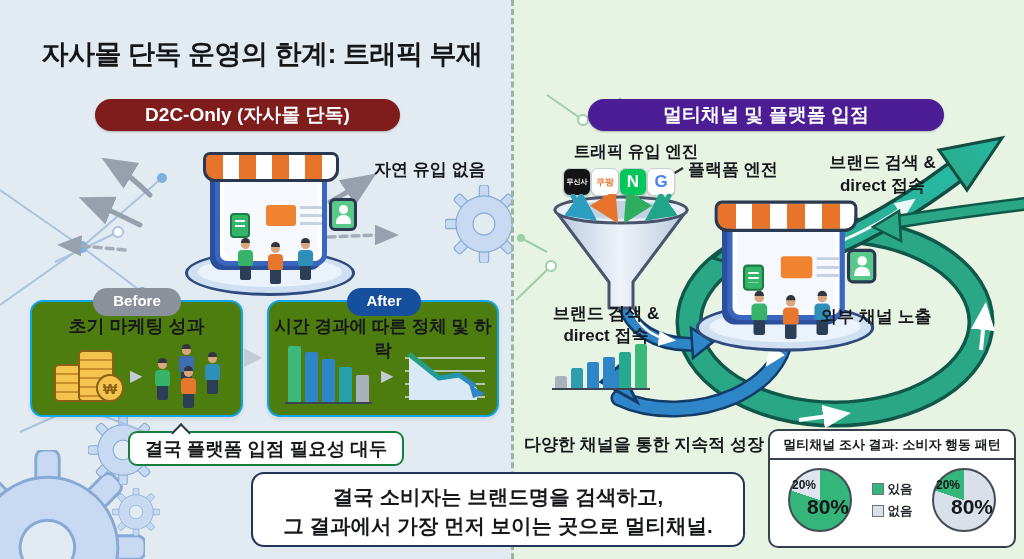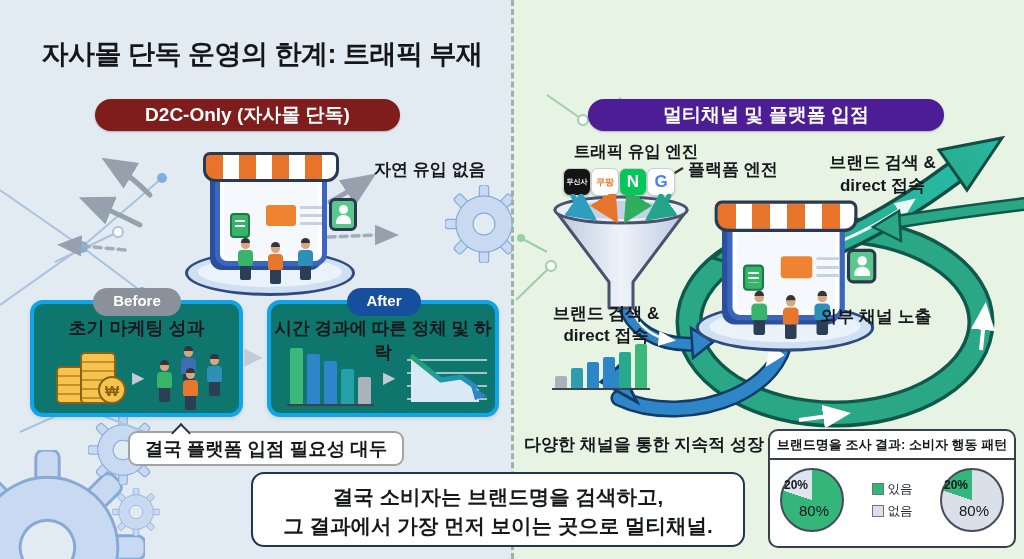--- a/index.html
+++ b/index.html
@@ -40,40 +40,40 @@
   .p-head { width:9px; height:9px; border-radius:50%; background:#d8a87c; margin:0 auto; position:relative; }
   .p-head::before { content:""; position:absolute; top:-2px; left:0; width:9px; height:5px; border-radius:5px 5px 0 0; background:#32353f; }
   .p-body { width:15px; height:16px; border-radius:4px 4px 2px 2px; margin:1px auto 0; }
   .p-legs { width:11px; height:14px; background:#2c3e55; margin:0 auto; border-radius:0 0 2px 2px; }
   .c-green  .p-body { background:#37b36a; } .c-orange .p-body { background:#e8772e; }
   .c-teal   .p-body { background:#2e8fb8; } .c-navy   .p-body { background:#3f6db4; }
 
   .label-dark { font-weight:800; color:#16181b; }
 
   
-  .card { background:#0f766e; border:4px solid #0ea5e9; border-radius:13px; box-shadow:0 2px 4px rgba(30,50,80,.12); }
+  .card { background:#4d7c0f; border:2px solid #0ea5e9; border-radius:13px; box-shadow:0 2px 4px rgba(30,50,80,.12); }
   .card-before { left:30px; top:300px; width:213px; height:117px; }
   .card-after  { left:267px; top:300px; width:232px; height:117px; }
   .card-pill { border-radius:14px; color:#fff; font-weight:800; font-size:15px; text-align:center; height:28px; line-height:25px; }
   .pill-before { left:93px;  top:288px; width:88px; background:#8b919b; }
   .pill-after  { left:347px; top:288px; width:74px; background:#164f9e; }
   .card-title { font-weight:800; font-size:18px; color:#17181b; text-align:center; width:100%; }
   .chev { color:#c3ccd6; font-size:22px; line-height:1; }
 
   .coins { position:relative; width:66px; height:58px; }
   .coin-stack { position:absolute; bottom:0; width:36px; border:2px solid #8a6015; border-radius:5px;
                 background:repeating-linear-gradient(#f4c44f 0 7px, #c98f2c 7px 9px); }
   .coin-front { position:absolute; right:-4px; bottom:0; width:28px; height:28px; border-radius:50%; background:#f4c44f;
                 border:2px solid #8a6015; color:#8a6015; font-weight:800; font-size:15px; text-align:center; line-height:25px; }
 
   .bars { display:flex; align-items:flex-end; gap:4px; border-bottom:2.5px solid #3b4250; padding:0 3px; }
   .bars span { width:13px; border-radius:2px 2px 0 0; }
 
   
-  .bubble { left:128px; top:431px; width:276px; height:35px; background:#fff; border:2px solid #a3a3a3; border-radius:9px;
+  .bubble { left:128px; top:431px; width:276px; height:35px; background:#fff; border:2px solid #15803d; border-radius:9px;
             text-align:center; line-height:31px; font-size:18.5px; font-weight:800; color:#17181b; }
   .bubble::before { content:""; position:absolute; top:-7px; left:44px; width:12px; height:12px; background:#fff;
             border-left:2px solid #2a3442; border-top:2px solid #2a3442; transform:rotate(45deg); }
   .footer-box { left:251px; top:472px; width:494px; height:75px; background:#fff; border:2.5px solid #233457; border-radius:13px;
             text-align:center; font-size:20.5px; font-weight:800; color:#17181b; padding-top:9px; line-height:1.4; z-index:20; }
 
   
   .funnel-title { left:556px; top:141px; width:160px; text-align:center; font-size:16.5px; }
   .tiles { left:563px; top:168px; display:flex; gap:0; }
   .tile { width:28px; height:28px; border-radius:7px; border:1.5px solid #c9cfd6; font-weight:800; display:flex; align-items:center; justify-content:center; box-shadow:0 1px 2px rgba(0,0,0,.2); }
@@ -81,26 +81,26 @@
   .bst-top  { left:795px; top:152px; width:175px; text-align:center; font-size:17px; line-height:1.35; }
   .ext-label{ left:820px; top:305px; font-size:17px; }
   .bst-side { left:537px; top:303px; width:138px; text-align:center; font-size:17px; line-height:1.3; }
   .growth-bars { left:552px; top:340px; height:50px; }
   .growth-bars span { width:12px; }
   .growth-caption { left:524px; top:433px; width:240px; font-size:17px; text-align:center; }
 
   
   .survey { left:768px; top:429px; width:248px; height:119px; background:#fff; border:2px solid #39404d; border-radius:10px; z-index:21; overflow:hidden; }
   .survey-title { font-size:13px; font-weight:800; text-align:center; padding:5px 2px 4px; border-bottom:2px solid #39404d; color:#15171a; }
-  .survey-row { display:flex; align-items:center; justify-content:space-between; padding:8px 10px 0; }
+  .survey-row { display:flex; align-items:center; justify-content:space-between; padding:8px 18px 0; }
   .pie { position:relative; width:64px; height:64px; border-radius:50%; border:2px solid #454c58; }
   .pct-small { position:absolute; top:8px; left:2px; font-size:12px; font-weight:800; color:#15171a; }
-  .pct-main  { position:absolute; bottom:11px; left:17px; font-size:15px; font-weight:400; color:#15171a; }
+  .pct-main  { position:absolute; bottom:11px; left:17px; font-size:21px; font-weight:700; color:#15171a; }
   .legend { display:flex; flex-direction:column; gap:5px; }
-  .legend-item { display:flex; align-items:center; gap:4px; font-size:12.5px; font-weight:400; color:#22252a; }
+  .legend-item { display:flex; align-items:center; gap:4px; font-size:12.5px; font-weight:700; color:#22252a; }
   .swatch { width:12px; height:12px; border:1.5px solid #6d747e; }
 
   svg { display:block; }
   .noptr { pointer-events:none; }
 </style>
 </head>
 <body>
 
 <div class="canvas">
 
@@ -398,21 +398,21 @@
       <span style="height: 26%; background: rgb(170, 179, 187);"></span>
       <span style="height: 42%; background: rgb(47, 157, 174);"></span>
       <span style="height: 54%; background: rgb(46, 134, 200);"></span>
       <span style="height: 64%; background: rgb(46, 134, 200);"></span>
       <span style="height: 76%; background: rgb(39, 169, 141);"></span>
       <span style="height: 92%; background: rgb(60, 184, 122);"></span>
     </div>
   <div class="abs label-dark growth-caption">다양한 채널을 통한 지속적 성장</div>
 
   <div class="abs survey">
-    <div class="survey-title">브랜드명을 조사 결과: 소비자 행동 패턴</div>
+    <div class="survey-title">멀티채널 조사 결과: 소비자 행동 패턴</div>
     <div class="survey-row">
       <div class="pie" style="background: conic-gradient(rgb(52, 181, 122) 0deg, rgb(52, 181, 122) 288deg, rgb(223, 229, 238) 288deg, rgb(223, 229, 238) 360deg);">
         <span class="pct-small">20%</span>
         <span class="pct-main">80%</span>
       </div>
       <div class="legend">
         <div class="legend-item">
             <span class="swatch" style="background: rgb(52, 181, 122);"></span>
             <span>있음</span>
           </div>

